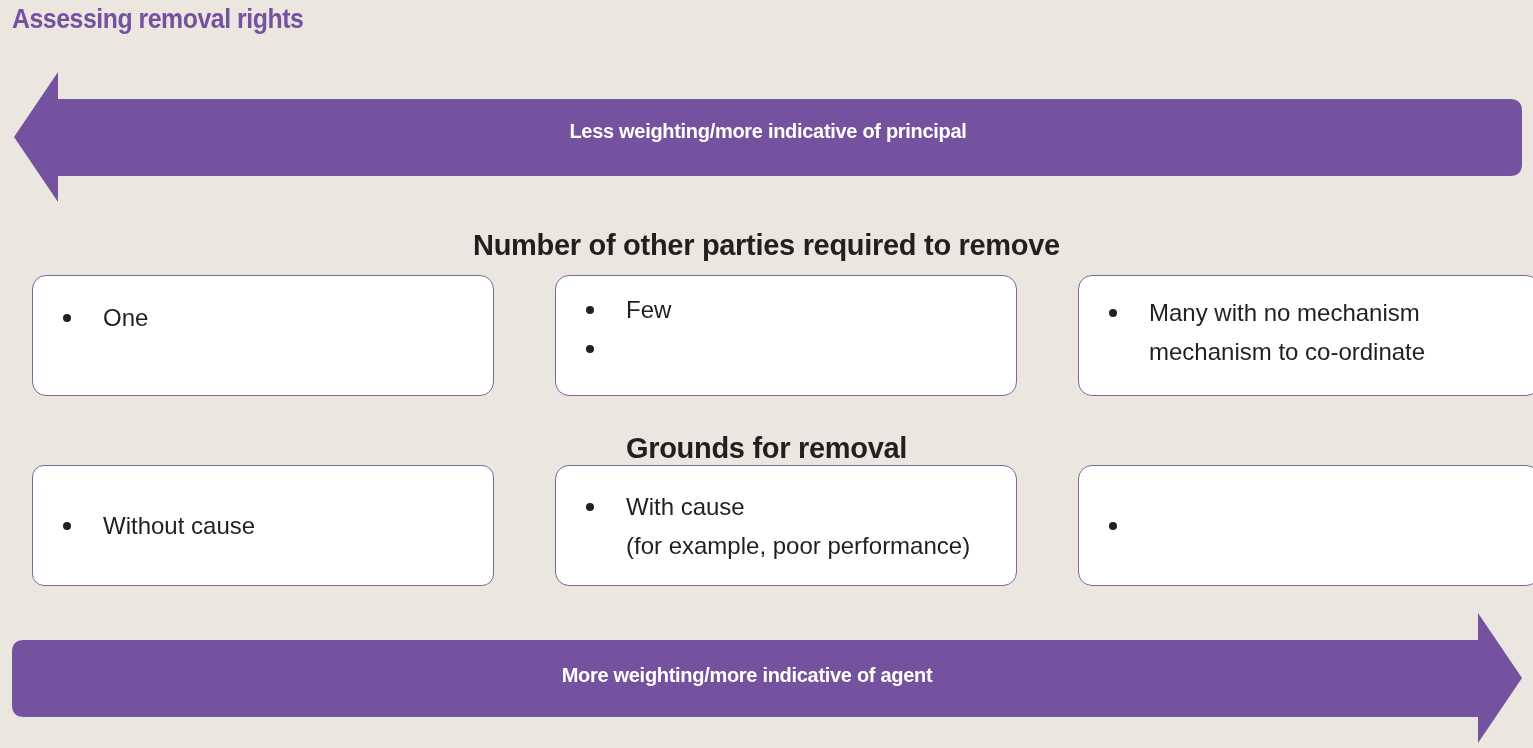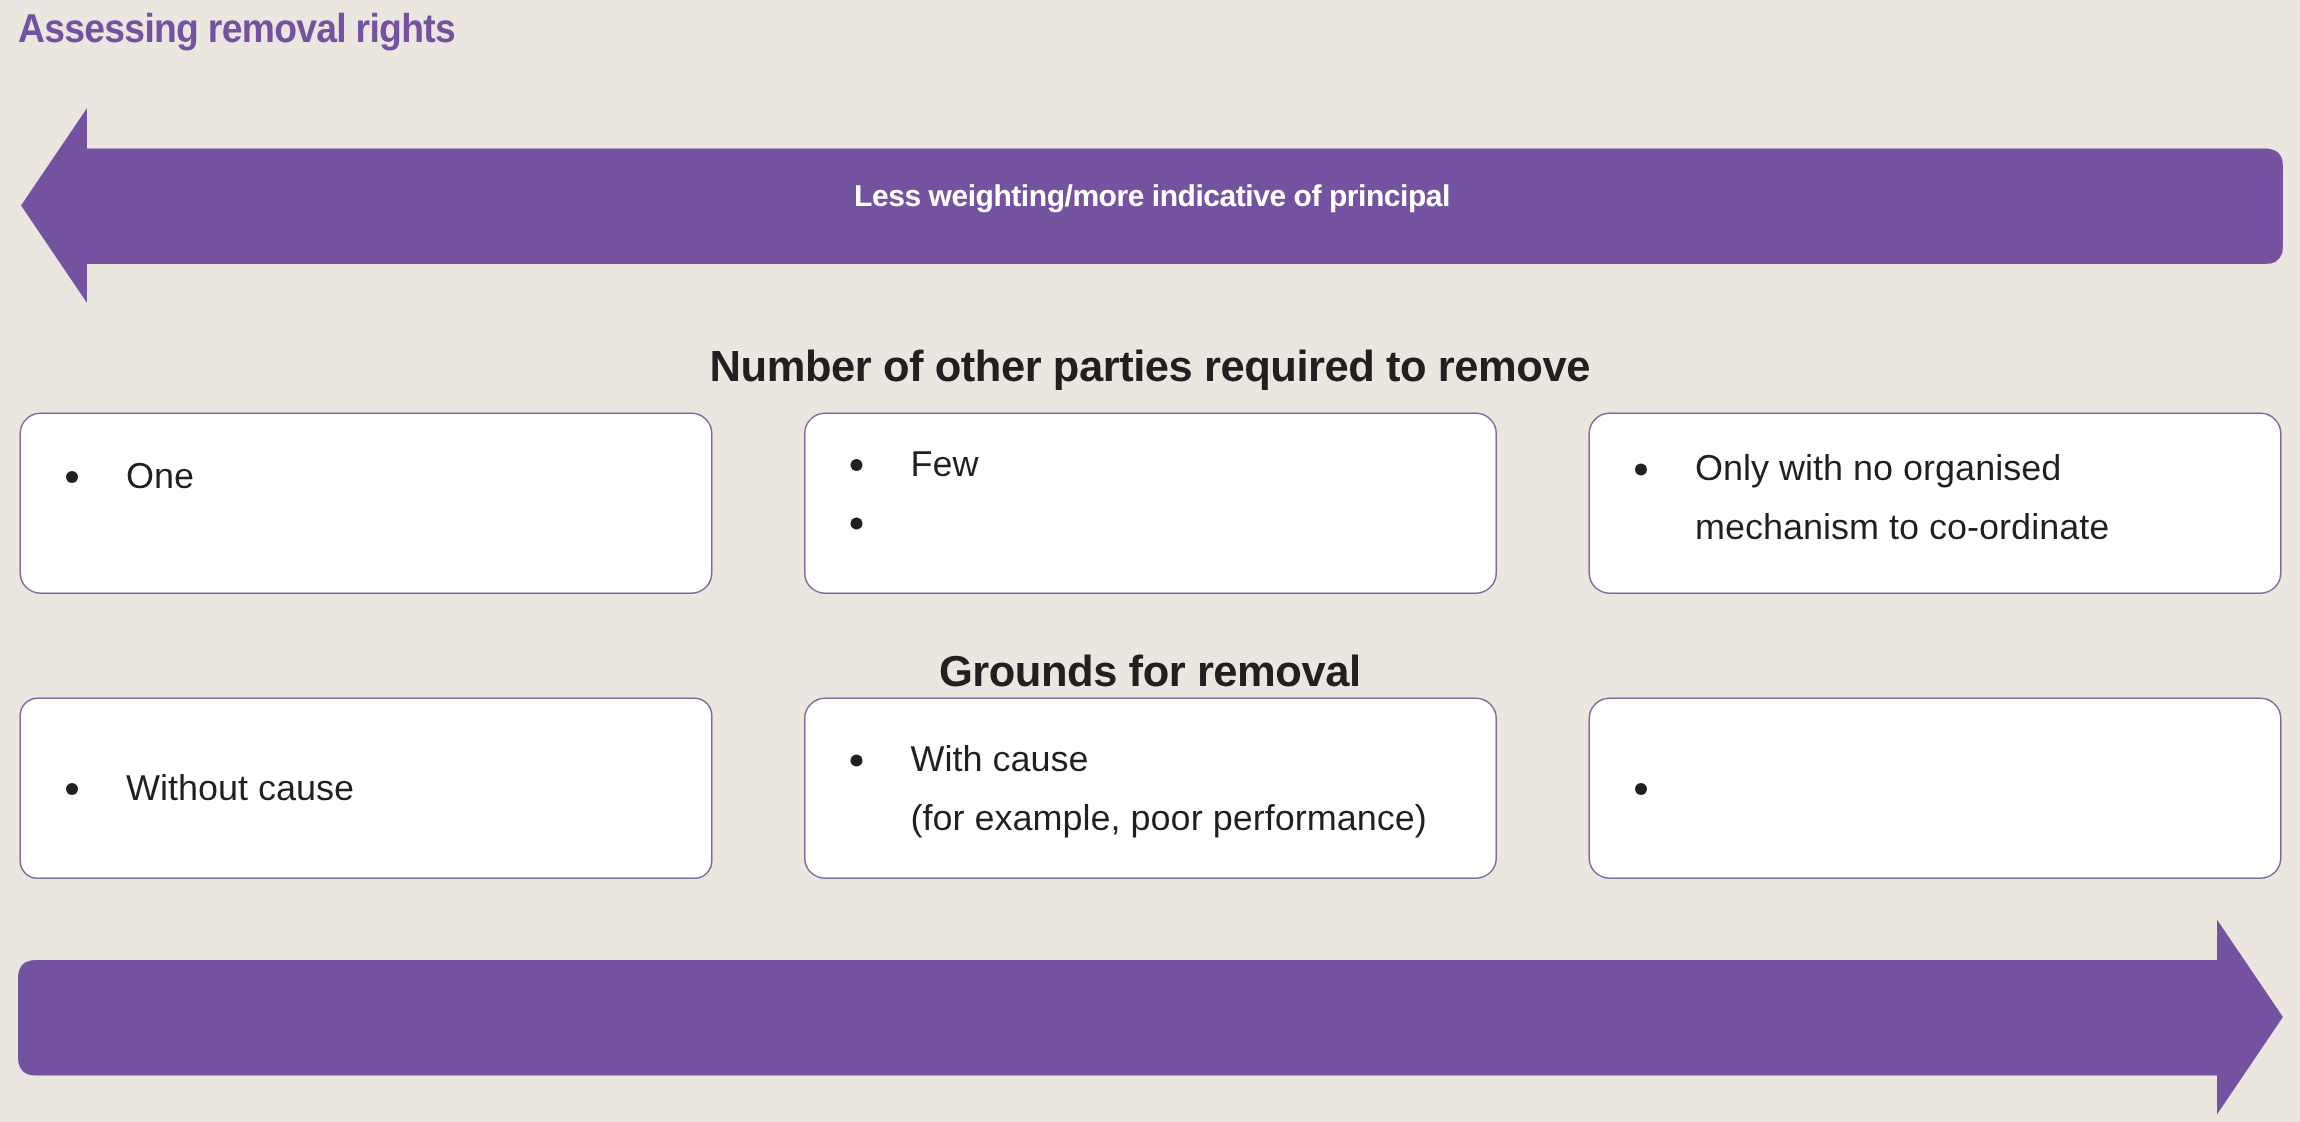--- a/index.html
+++ b/index.html
@@ -32,20 +32,21 @@
     position:absolute; left:0; width:1533px; text-align:center;
     font-size:29px; font-weight:bold; color:#231f20;
     letter-spacing:-0.3px;
   }
   .card {
     position:absolute; background:#fff;
     border:1.5px solid #7a6a94; border-radius:14px;
     box-sizing:border-box; width:462px; height:121px;
     display:flex; flex-direction:column; justify-content:center;
     padding-left:30px;
+    margin-left:19px;
   }
   .card.top-align { justify-content:flex-start; padding-top:22px; }
   .item {
     display:flex; align-items:flex-start;
     font-size:24px; line-height:39px; color:#231f20;
   }
   .bullet {
     width:40px; flex:0 0 40px; position:relative; height:39px;
   }
   .bullet::before {
@@ -81,21 +82,21 @@
     <span class="item-text">Few</span>
   </div>
   <div class="item">
     <span class="bullet"></span>
   </div>
 </div>
 
 <div class="card top-align" style="left:1059px; top:275px; padding-top:17px;">
   <div class="item">
     <span class="bullet"></span>
-    <span class="item-text">Only with no organised
+    <span class="item-text">Many with no mechanism
 mechanism to co-ordinate</span>
   </div>
 </div>
 
 <div class="section-heading" style="top:432px;">Grounds for removal</div>
 
 <div class="card" style="left:13px; top:465px;border-radius:12px;">
   <div class="item">
     <span class="bullet"></span>
     <span class="item-text">Without cause</span>
@@ -113,13 +114,14 @@
 <div class="card" style="left:1059px; top:465px;">
   <div class="item">
     <span class="bullet"></span>
   </div>
 </div>
 
 <div class="arrow arrow-right">
   <svg width="1510" height="130" viewBox="0 0 1510 130">
     <path d="M12,27 L1466,27 L1466,0 L1510,65 L1466,130 L1466,104 L12,104 Q0,104 0,92 L0,39 Q0,27 12,27 Z" fill="#7452a0"></path>
   </svg>
+  <div class="label">More weighting/more indicative of agent</div>
 </div>
 
 </body></html>

